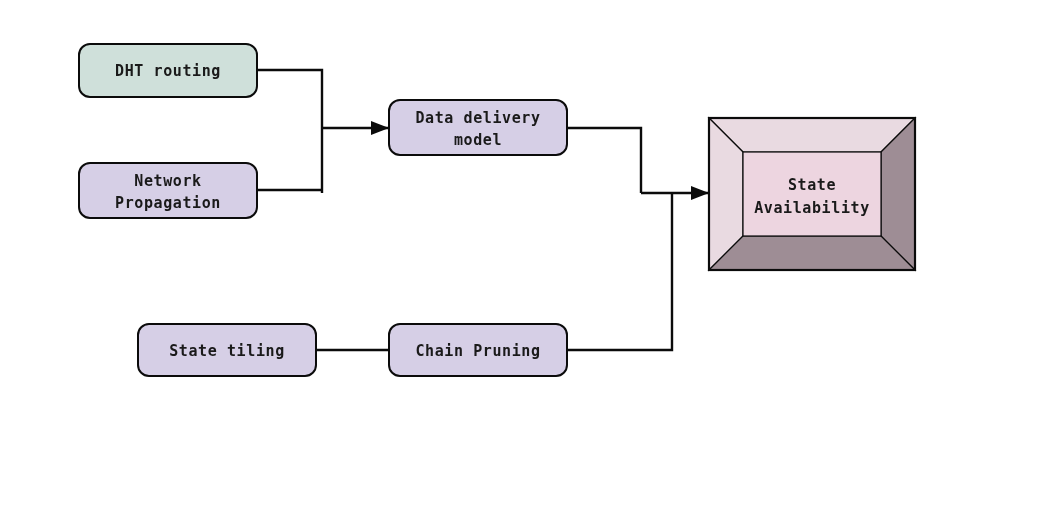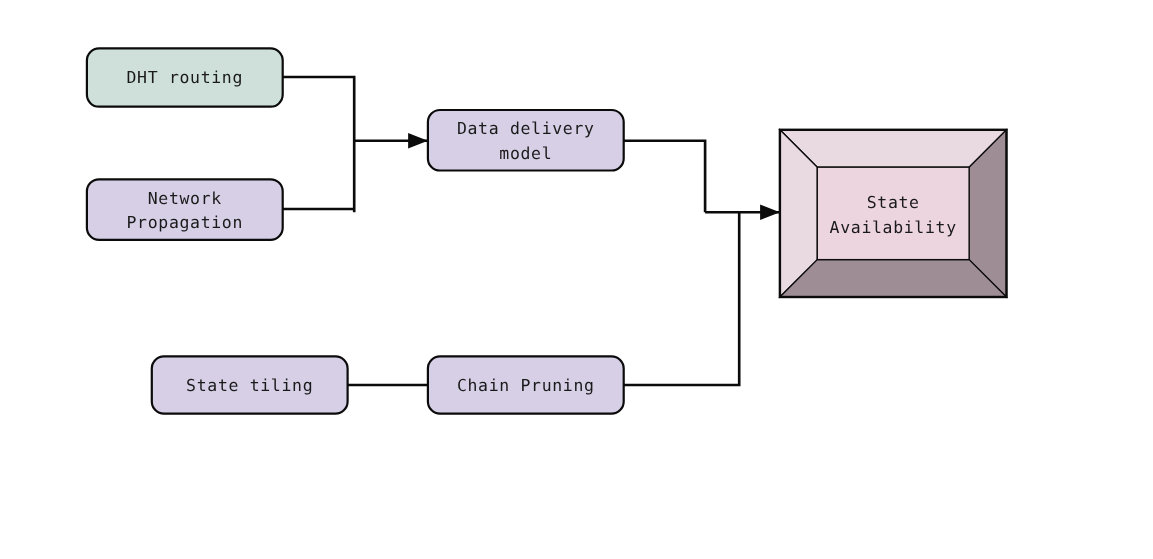--- a/index.html
+++ b/index.html
@@ -12,20 +12,21 @@
     width: 1048px;
     height: 508px;
     overflow: hidden;
     font-family: "DejaVu Sans Mono", "Liberation Mono", monospace;
   }
   #diagram-root {
     position: relative;
     width: 1048px;
     height: 428px;
     background: #ffffff;
+    font-weight: bold;
   }
   svg#flow-canvas {
     display: block;
     width: 1048px;
     height: 508px;
   }
   .node-label {
     font-family: "DejaVu Sans Mono", "Liberation Mono", monospace;
     font-size: 15px;
     fill: #1a1a1a;

